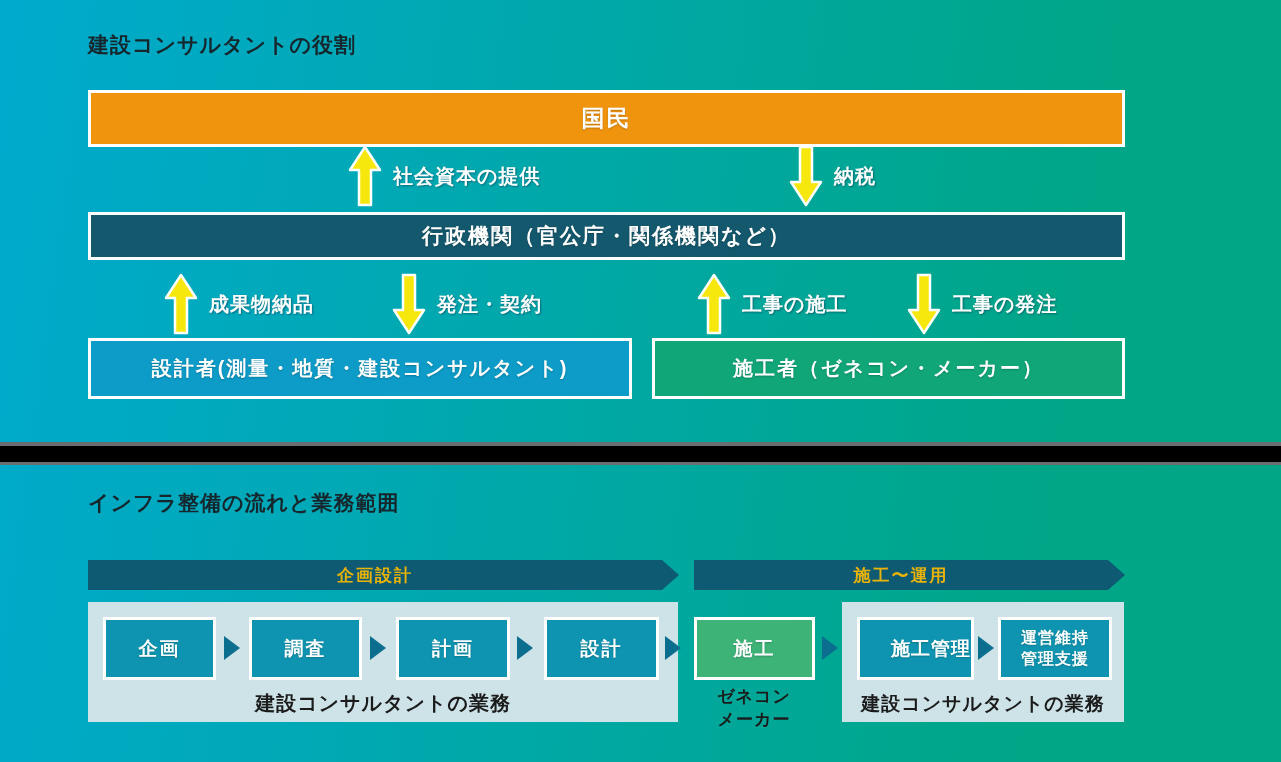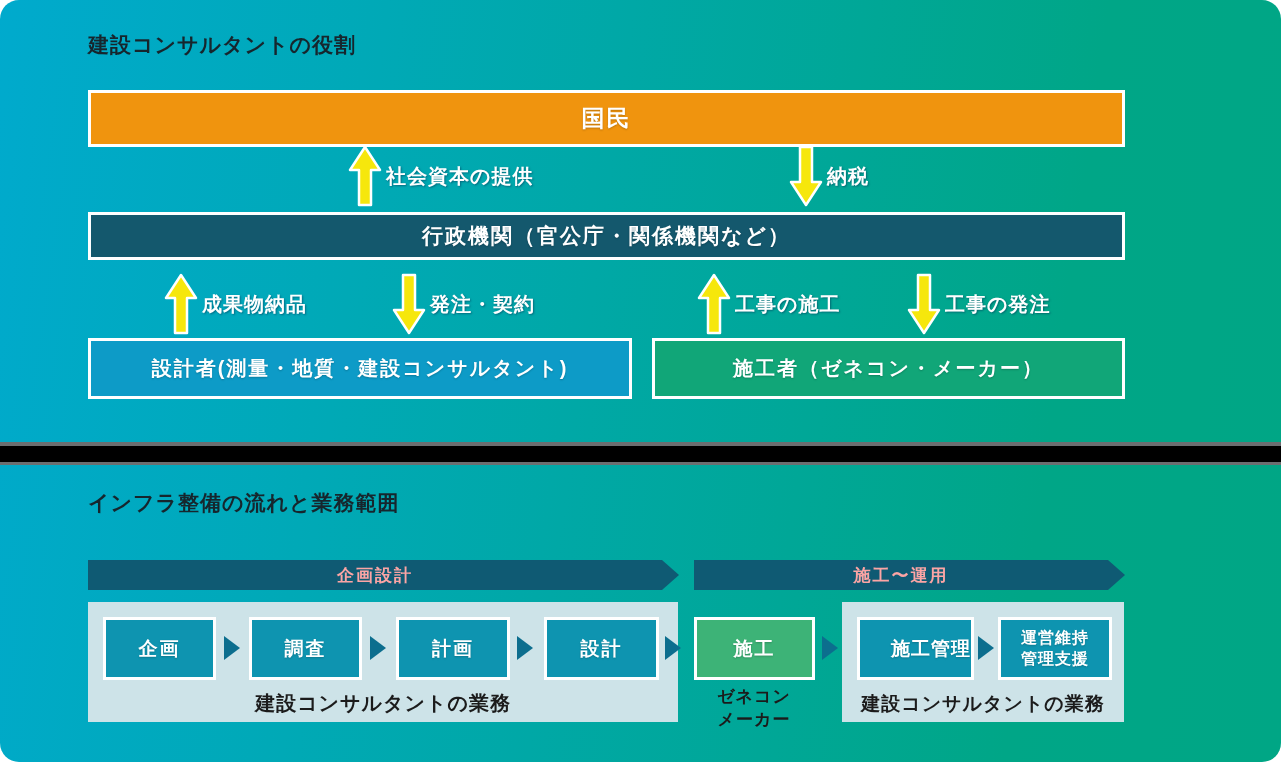--- a/index.html
+++ b/index.html
@@ -3,21 +3,20 @@
 <meta charset="utf-8">
 <style>
   html,body{margin:0;padding:0;}
   .canvas{
     position:relative;
     width:1281px;height:762px;
     overflow:hidden;
     background:linear-gradient(98deg,#00aacd 0%,#00a9b6 28%,#00a687 80%,#00a685 100%);
     font-family:"Liberation Sans","DejaVu Sans",sans-serif;
     font-weight:bold;
-    border-radius:19px;
   }
   .sec-title{
     position:absolute;left:88px;
     font-size:21px;color:#16262d;letter-spacing:1px;
   }
   .s1-title{top:31px;}
   .s2-title{top:489px;}
 
   
   .bar{
@@ -28,21 +27,21 @@
     text-shadow:0 1px 2px rgba(0,0,0,.22);
   }
   .kokumin{left:88px;top:90px;width:1037px;height:57px;background:#f0940e;font-size:23px;}
   .gyosei{left:88px;top:212px;width:1037px;height:48px;background:#14586d;font-size:21px;}
   .sekkeisha{left:88px;top:338px;width:544px;height:61px;background:#0d9bc7;font-size:20px;}
   .sekosha{left:652px;top:338px;width:473px;height:61px;background:#11a678;font-size:20px;}
 
   
   .flow-arrow{
     position:absolute;height:62px;
-    display:flex;align-items:center;gap:4px;
+    display:flex;align-items:center;gap:11px;
   }
   .flow-arrow .arr{display:block;width:34px;height:62px;}
   .flow-arrow .arr-label{
     color:#ffffff;font-size:20px;letter-spacing:1px;white-space:nowrap;
     text-shadow:1px 1px 2px rgba(5,55,85,.55);
   }
   .g1{left:348px;top:145px;}
   .g2{left:789px;top:145px;}
   .g3{left:164px;top:273px;}
   .g4{left:392px;top:273px;}
@@ -53,21 +52,21 @@
   .divider{
     position:absolute;left:0;top:442px;width:1281px;height:23px;
     background:#000000;box-sizing:border-box;
     border-top:4px solid #6b6e70;border-bottom:3px solid #6b6e70;
   }
 
   
   .phase{
     position:absolute;top:560px;height:30px;background:#0f5a73;
     display:flex;align-items:center;justify-content:center;
-    color:#fca5a5;font-size:17px;letter-spacing:2px;
+    color:#eab308;font-size:17px;letter-spacing:2px;
   }
   .phase::after{
     content:'';position:absolute;left:100%;top:0;width:0;height:0;
     border-left:17px solid #0f5a73;
     border-top:15px solid transparent;border-bottom:15px solid transparent;
   }
   .phase1{left:88px;width:574px;}
   .phase2{left:694px;width:414px;}
 
   

